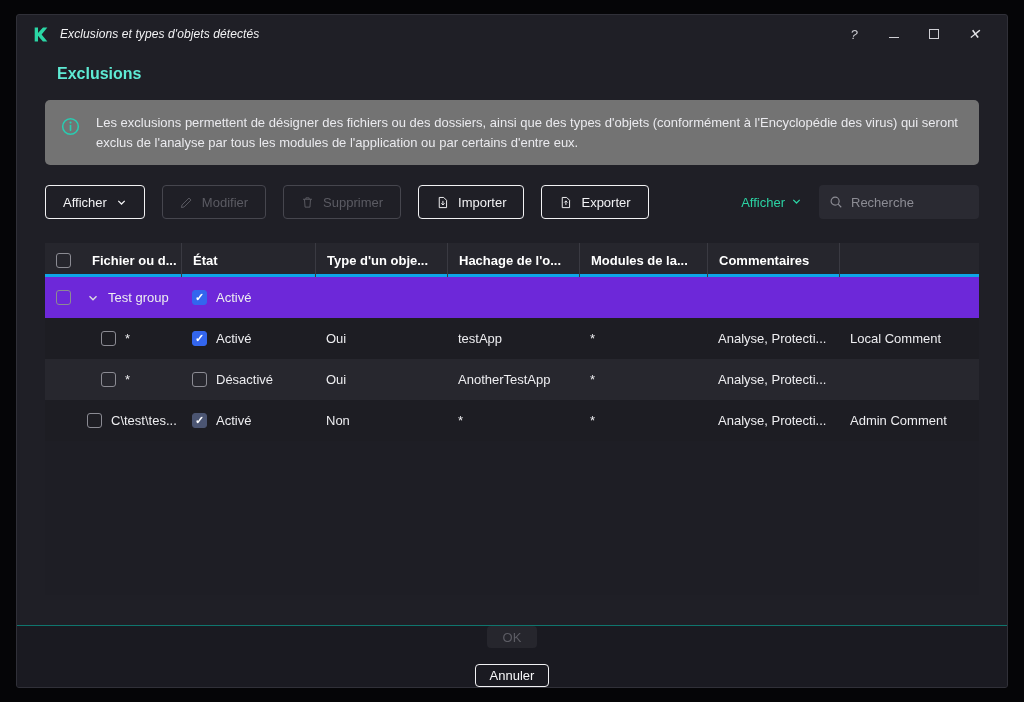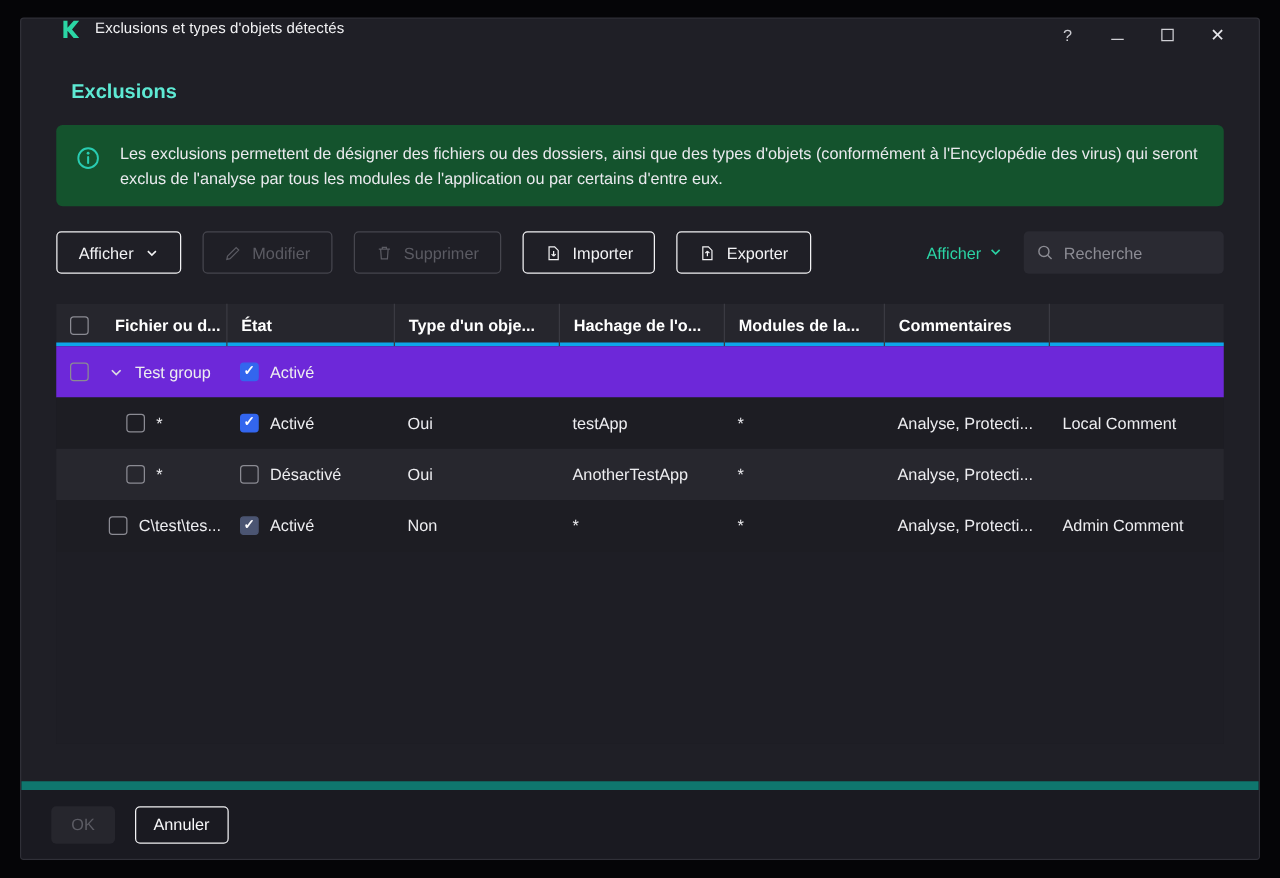--- a/index.html
+++ b/index.html
@@ -4,33 +4,33 @@
 <style>
   * { margin: 0; padding: 0; box-sizing: border-box; }
   html, body { width: 1024px; height: 702px; background: #000; font-family: "Liberation Sans", sans-serif; }
   .stage { position: relative; width: 1024px; height: 702px; background: #050507; overflow: hidden; }
   .window {
     position: absolute; left: 16px; top: 14px; width: 992px; height: 674px;
     background: #1f1f26; border: 1px solid #303038; border-radius: 3px;
     color: #e9e9ec; overflow: hidden;
   }
   
-  .titlebar { height: 38px; display: flex; padding: 0 18px 0 32px; gap: 10px; }
+  .titlebar { height: 38px; display: flex; align-items: center; padding: 0 18px 0 16px; gap: 10px; font-style: italic; }
   .k-logo { width: 17px; height: 17px; display: inline-flex; }
   .win-title { font-size: 12px; color: #f2f2f4; letter-spacing: .1px; }
   .titlebar .spacer { flex: 1; }
   .win-ctl { width: 30px; height: 26px; display: flex; align-items: center; justify-content: center;
              color: #c9c9cf; font-size: 13px; cursor: default; }
   .ctl-min-glyph { width: 10px; border-bottom: 1.5px solid #cfcfd4; height: 1px; margin-top: 6px; }
   .ctl-max-glyph { width: 10px; height: 10px; border: 1.3px solid #cfcfd4; }
   .ctl-close { font-size: 14px; color: #e6e6ea; }
   
   .page-title { font-size: 16px; font-weight: bold; color: #5eead4; margin: 12px 40px 0; }
   .info-banner {
-    margin: 17px 28px 0; background: #14532d; border-radius: 5px;
+    margin: 17px 28px 0; background: #737373; border-radius: 5px;
     display: flex; align-items: flex-start; gap: 16px; padding: 13px 20px 13px 16px;
   }
   .info-banner .txt { font-size: 13px; line-height: 1.5; color: #eaeaee; max-width: 880px; }
   .info-icon { flex: 0 0 auto; margin-top: 4px; }
   
   .toolbar { margin: 20px 28px 0; display: flex; align-items: center; gap: 17px; }
   .btn {
     display: inline-flex; align-items: center; gap: 9px;
     background: transparent; border: 1px solid #f2f2f4; border-radius: 4px;
     color: #f2f2f4; font-size: 13px; font-family: inherit;
@@ -74,22 +74,22 @@
     display: inline-flex; align-items: center; justify-content: center; flex: 0 0 auto;
     background: transparent; cursor: pointer;
   }
   .checkbox.checked { background: #3366ee; border-color: #3366ee; }
   .checkbox.checked::after { content: "✓"; color: #fff; font-size: 11px; font-weight: bold; line-height: 1; }
   .checkbox.muted { background: #4b5572; border-color: #4b5572; }
   .expander { display: inline-flex; color: #dcdce0; cursor: pointer; }
   
   .footer {
     position: absolute; left: 0; right: 0; bottom: 0; height: 62px;
-    background: #1a1a21; border-top: 7px solid #0f766e;
-    display: flex; align-items: center; justify-content: flex-start; gap: 16px; padding: 0 24px;
+    background: #1a1a21; border-top: 1px solid #0f766e;
+    display: flex; align-items: center; justify-content: flex-start; gap: 16px; padding: 0 24px; flex-direction: column;
   }
   .btn-ok { background: #26262d; border: none; color: #5c5c64; font-size: 13px; font-family: inherit;
             border-radius: 4px; height: 30px; padding: 0 16px; cursor: default; }
   .btn-cancel { background: transparent; border: 1px solid #f2f2f4; color: #f7f7f9; font-size: 13px; font-family: inherit;
                 border-radius: 4px; height: 30px; padding: 0 14px; cursor: pointer; }
 </style>
 </head>
 <body>
 
 <div class="stage">

